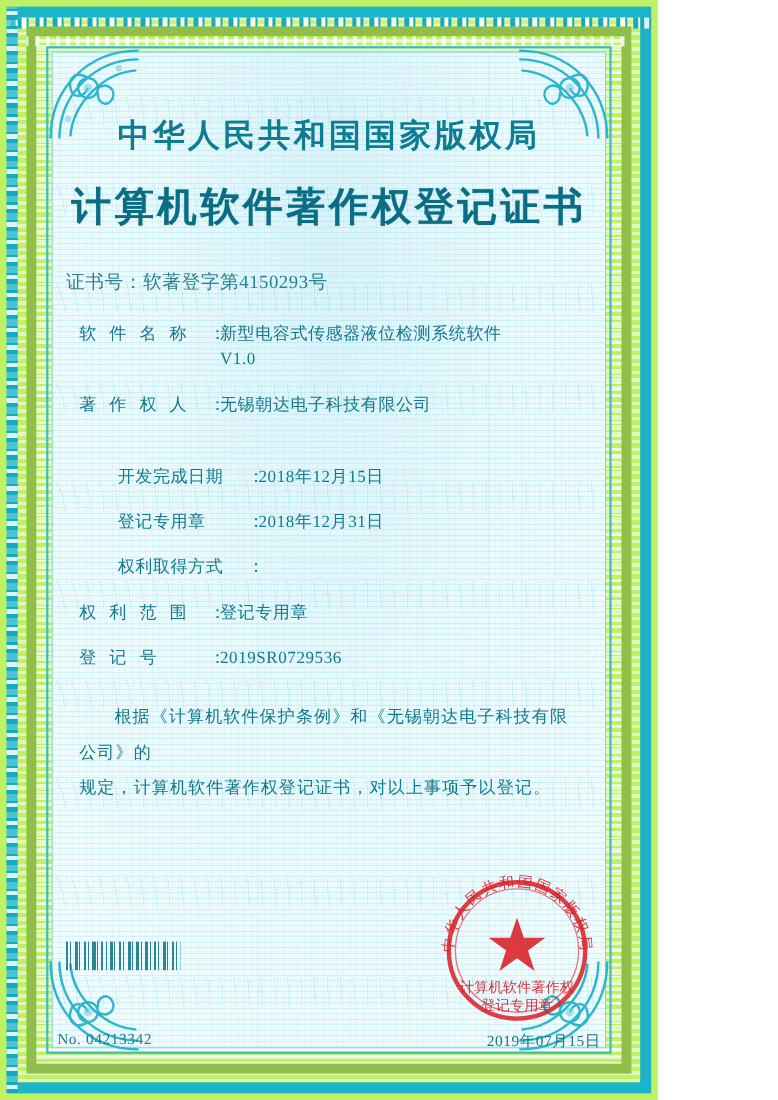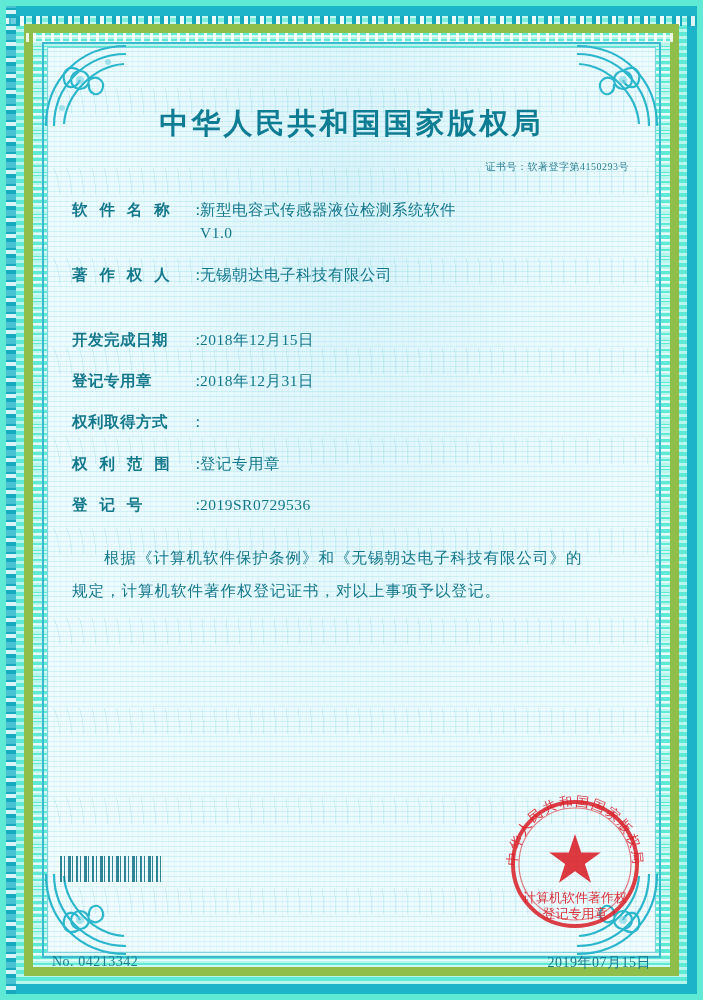--- a/index.html
+++ b/index.html
@@ -2,25 +2,25 @@
 <html><head>
 <meta charset="utf-8">
 <style>
   html, body {
     margin: 0;
     padding: 0;
     background: #ffffff;
   }
   #certificate {
     position: relative;
-    width: 703px;
+    width: 598px;
     height: 1000px;
     overflow: hidden;
     font-family: "Liberation Serif", serif;
-    background: #5eead4;
+    background: #bef264;
   }
 
   
   .border-outer {
     position: absolute;
     left: 6px; top: 6px; right: 6px; bottom: 6px;
     border: 10px solid #1bb4c9;
     background:
       repeating-linear-gradient(0deg, rgba(255,255,255,0.55) 0 3px, rgba(0,0,0,0) 3px 7px);
     box-sizing: border-box;
@@ -131,24 +131,24 @@
     text-align: center;
     margin-top: 20px;
     font-size: 36px;
     letter-spacing: 3px;
     color: #0b6d83;
     font-family: "DejaVu Serif", "Liberation Serif", serif;
     font-weight: bold;
     text-shadow: 0 0 1px rgba(11,109,131,0.55);
   }
   .cert-no {
-    text-align: right;
-    margin-top: 16px;
+    text-align: left;
+    margin-top: 32px;
     padding-right: 14px;
-    font-size: 10px;
+    font-size: 17px;
     color: #2b7f91;
     letter-spacing: .5px;
   }
 
   .fields {
     margin-top: 24px;
     padding-left: 12px;
     color: #14788c;
     font-size: 15.5px;
   }
@@ -157,23 +157,22 @@
     align-items: flex-start;
     margin-bottom: 18px;
     line-height: 1.5;
   }
   .field .label {
     width: 118px;
     flex: 0 0 118px;
     letter-spacing: 4px;
     color: #14788c;
     white-space: nowrap;
-    font-weight: bold;
-  }
-  .field .label.tight { letter-spacing: 0.5px; }
+  }
+  .field .label.tight { letter-spacing: 0.5px; margin-left: 35px; }
   .field .colon {
     flex: 0 0 10px;
     width: 10px;
   }
   .field .value {
     flex: 1;
     color: #14788c;
     letter-spacing: .5px;
   }
   .field .value .line2 {
@@ -215,21 +214,21 @@
     bottom: 62px;
     width: 148px;
     height: 148px;
   }
   .seal svg { display: block; }
 
   .footer {
     position: absolute;
     left: 52px;
     right: 52px;
-    bottom: 28px;
+    bottom: 44px;
     display: flex;
     justify-content: space-between;
     font-size: 14px;
     color: #1b7e92;
     letter-spacing: .5px;
   }
   .footer .issue-date { color: #17778b; }
 </style>
 </head>
 <body>
@@ -316,20 +315,21 @@
       </g>
       <g fill="#6fd0e0" opacity="0.55">
         <circle cx="40" cy="40" r="4"></circle>
       </g>
     </svg>
   </div>
 
   <div class="content">
 
     <div class="issuer">中华人民共和国国家版权局</div>
+    <div class="doc-title">计算机软件著作权登记证书</div>
 
     <div class="cert-no">
       <span>证书号：</span><span>软著登字第4150293号</span>
     </div>
 
     <div class="fields">
 
       <div class="field">
         <span class="label">软 件 名 称</span>
         <span class="colon">：</span>

